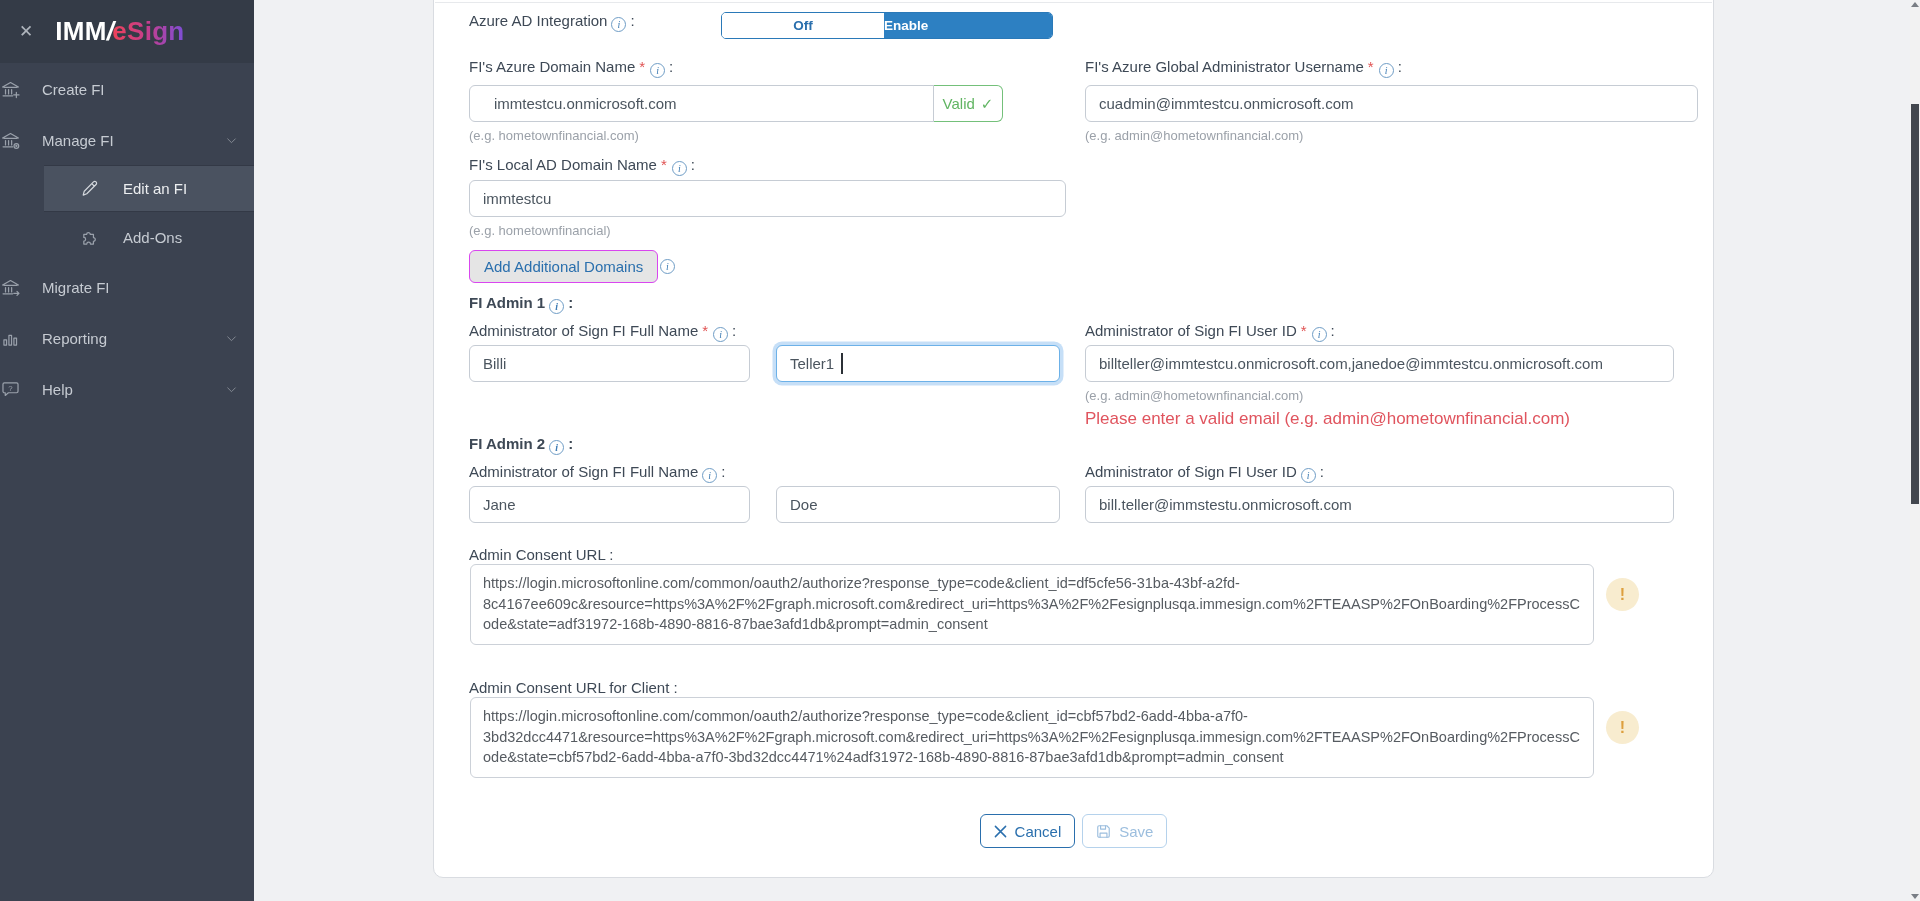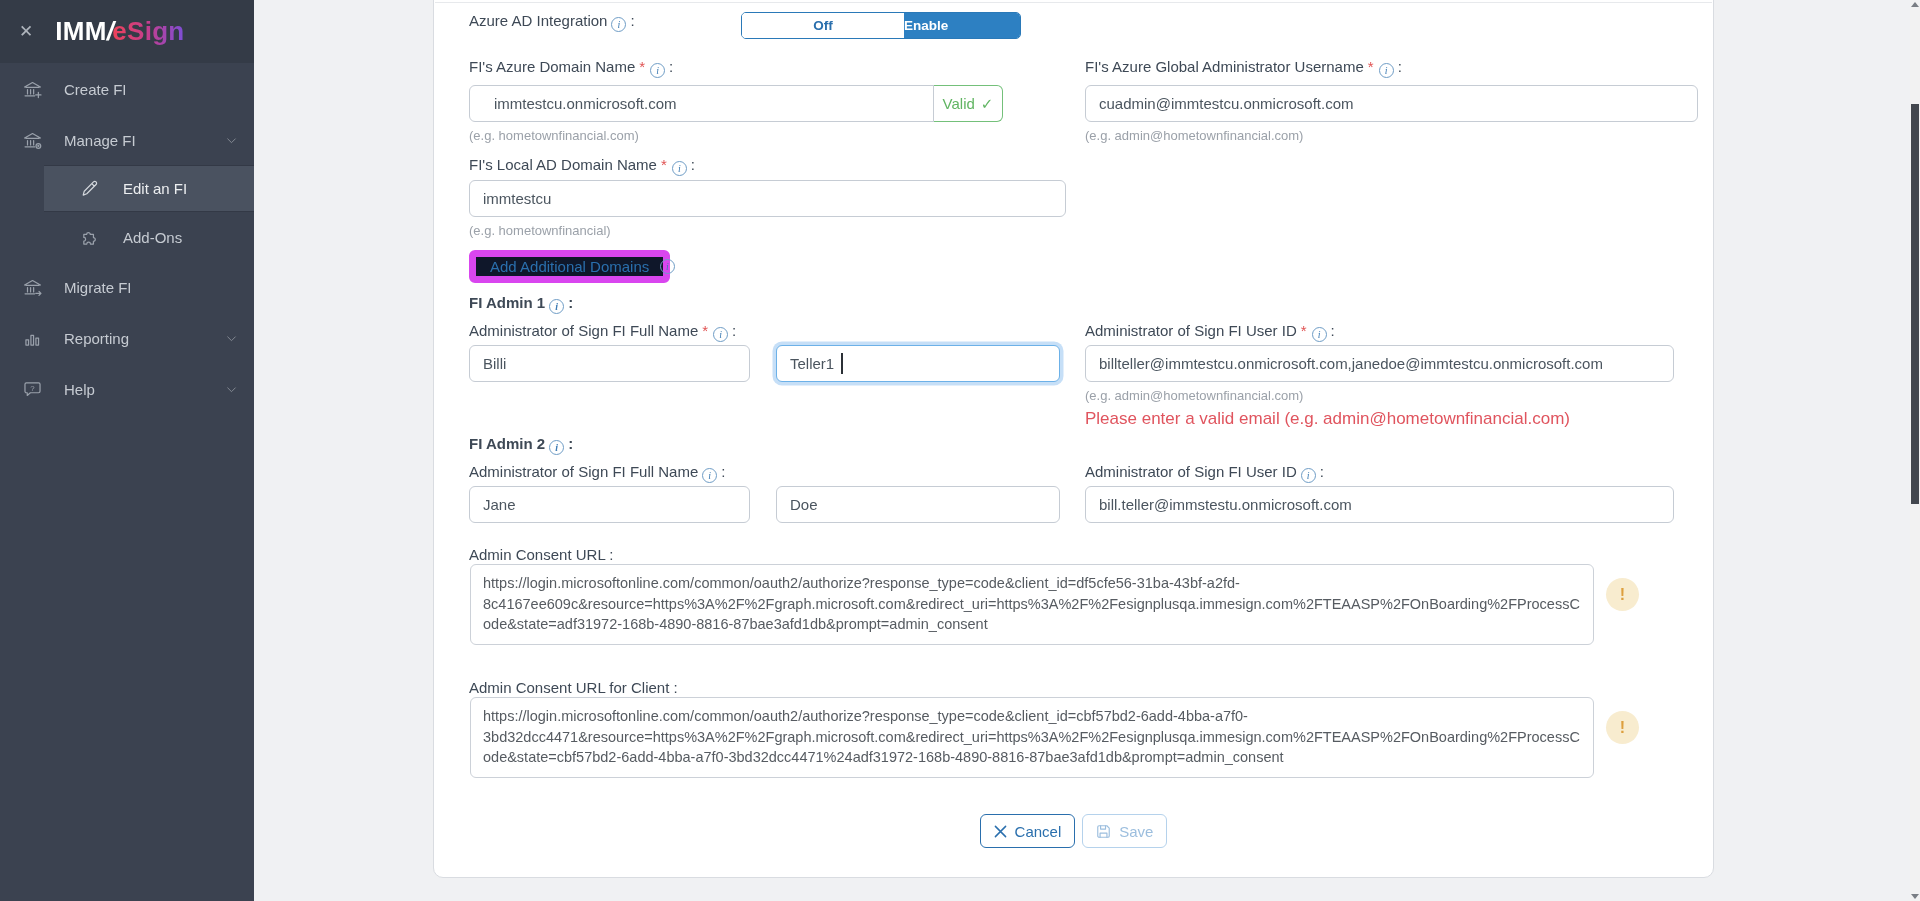--- a/index.html
+++ b/index.html
@@ -10,21 +10,21 @@
   .sidebar{position:absolute;left:0;top:0;width:254px;height:901px;background:#3b4250;}
   .sidebar-header{position:absolute;left:0;top:0;width:254px;height:63px;background:#343b47;
     display:flex;align-items:center;}
   .close-x{color:#aeb4bc;font-size:17px;margin-left:19px;cursor:pointer;}
   .logo{font-weight:700;font-size:26px;margin-left:22px;letter-spacing:.3px;white-space:nowrap;}
   .logo-imm{color:#ffffff;margin-top:20px;}
   .logo-slash{color:#ffffff;font-style:italic;margin:0 -2px 0 0;}
   .logo-esign{background:linear-gradient(90deg,#ef4158 0%,#c23e90 50%,#7b4fd8 100%);
     -webkit-background-clip:text;background-clip:text;color:transparent;}
   .nav-item{position:absolute;left:0;width:254px;height:42px;display:flex;align-items:center;
-    padding-left:22px;box-sizing:border-box;color:#c6cbd2;font-size:15px;cursor:pointer;}
+    box-sizing:border-box;color:#c6cbd2;font-size:15px;cursor:pointer;}
   .nav-item svg.mi{width:21px;height:21px;stroke:#9aa1ab;fill:none;stroke-width:1.4;
     stroke-linecap:round;stroke-linejoin:round;flex:0 0 21px;}
   .nav-label{margin-left:21px;}
   .nav-sub{padding-left:35px;margin-left:44px;}
   .nav-sub .nav-label{margin-left:23px;}
   .nav-active{background:#4a5260;color:#eceef0;height:47px;
     border-top:1px solid #333946;border-bottom:1px solid #333946;}
   .nav-active svg.mi{stroke:#d3d7dc;}
   .chev{position:absolute;right:16px;width:13px;height:13px;stroke:#8d939c;fill:none;
     stroke-width:1.6;stroke-linecap:round;stroke-linejoin:round;}
@@ -53,29 +53,29 @@
   .focus-wrap .tinput{position:relative;left:0;top:0;width:100%;border-color:#6cb1e8;
     box-shadow:0 0 0 3.5px rgba(120,178,235,.42);}
   .caret{position:absolute;left:65px;top:8px;width:1.5px;height:21px;background:#2b3036;}
 
   .valid-group{position:absolute;display:flex;}
   .valid-group .tinput{position:relative;border-radius:6px 0 0 6px;}
   .valid-badge{box-sizing:border-box;width:70px;height:37px;border:1px solid #74c07a;border-left:1px solid #c9ced6;
     border-radius:0 6px 6px 0;margin-left:-1px;background:#fff;color:#61b563;font-size:15px;
     display:flex;align-items:center;justify-content:center;gap:6px;}
 
-  .toggle{position:absolute;left:287px;top:11px;width:280px;height:27px;display:flex;
-    border:1px solid #2a79b8;border-radius:5px;overflow:hidden;box-sizing:border-box;margin-left:20px;}
+  .toggle{position:absolute;left:287px;top:11px;width:332px;height:27px;display:flex;
+    border:1px solid #2a79b8;border-radius:5px;overflow:hidden;box-sizing:border-box;}
   .toggle-off{flex:0 0 162px;background:#fff;color:#2a6fad;text-align:center;line-height:25px;
     font-size:13.5px;font-weight:700;cursor:pointer;}
   .toggle-on{flex:1;background:#2d80c2;color:#fff;line-height:25px;
     font-size:13.5px;font-weight:700;cursor:pointer;}
 
-  .btn-outline{position:absolute;box-sizing:border-box;height:33px;border:7px solid #d946ef;
-    border-radius:6px;background:#0f172a;color:#2a6fad;font-size:15px;padding:0 14px;
+  .btn-outline{position:absolute;box-sizing:border-box;height:33px;border:1px solid #d946ef;
+    border-radius:6px;background:#e5e5e5;color:#2a6fad;font-size:15px;padding:0 14px;
     font-family:"Liberation Sans","DejaVu Sans",sans-serif;cursor:pointer;}
 
   .consent-ta{position:absolute;box-sizing:border-box;width:1124px;height:81px;resize:none;
     border:1px solid #ccd1d8;border-radius:6px;padding:8px 12px;font-size:14.5px;line-height:20.5px;
     color:#565b61;font-family:"Liberation Sans","DejaVu Sans",sans-serif;outline:none;overflow:hidden;}
   .warn{position:absolute;width:33px;height:33px;border-radius:50%;background:#f8eccf;
     color:#dd9f3e;font-weight:700;font-size:16px;display:flex;align-items:center;justify-content:center;}
 
   .actions{position:absolute;left:0;top:813px;width:100%;display:flex;justify-content:center;gap:7px;}
   .btn{box-sizing:border-box;height:34px;padding:0 13px;border-radius:6px;background:#fff;

